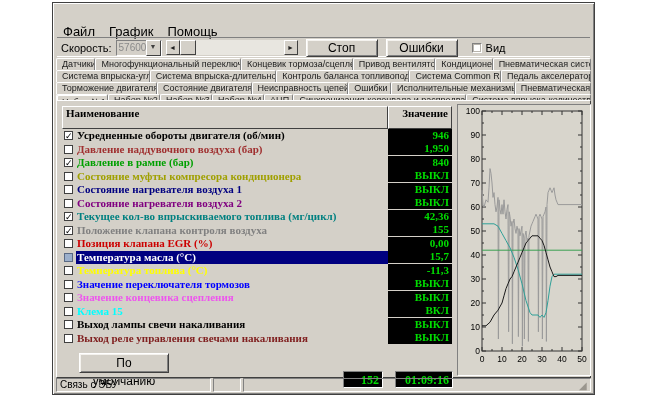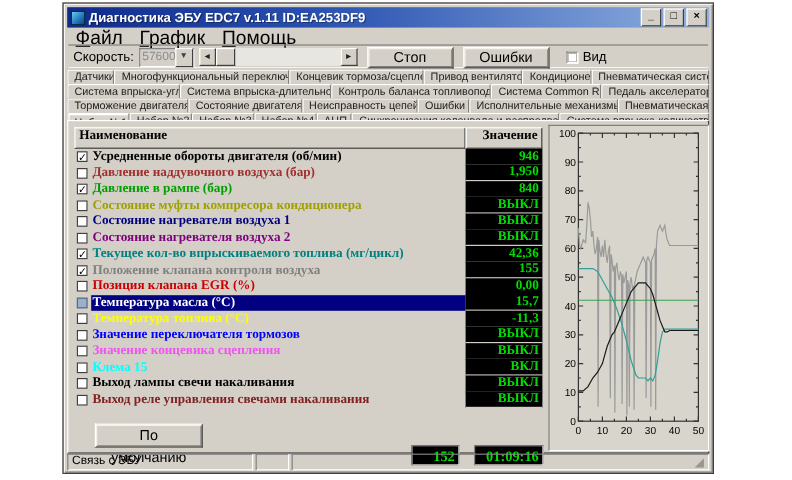--- a/index.html
+++ b/index.html
@@ -23,21 +23,21 @@
     background:linear-gradient(135deg,#66ccee 0%,#2277bb 60%,#114477 100%);
     border:1px solid #0a2a4a;box-sizing:border-box;}
   .title-text{color:#ffffff;font-weight:bold;font-size:11px;white-space:nowrap;flex:1;
     text-shadow:1px 1px 0 rgba(0,0,0,.35);}
   .winbtns{display:flex;gap:2px;}
   .winbtn{width:15px;height:13px;background:#d4d0c8;border:1px solid;
     border-color:#ffffff #404040 #404040 #ffffff;
     font-size:9px;line-height:11px;text-align:center;color:#000;font-weight:bold;}
   
   .menubar{position:absolute;left:4px;top:21px;right:4px;height:13px;display:flex;gap:2px;}
-  .menu-item{font-size:16px;color:#000;padding:0 6px;display:inline-block;text-align:center;}
+  .menu-item{font-size:13px;color:#000;padding:0 6px;display:inline-block;text-align:center;}
   .menu-item::first-letter{text-decoration:underline;}
   
   .toolbar{position:absolute;left:4px;top:34px;right:4px;height:19px;
     border-top:1px solid #808080;box-shadow:0 -1px 0 #fff inset; display:flex;align-items:center;}
   .tb-label{font-size:11px;margin:0 4px 0 4px;}
   .combo{width:46px;height:16px;background:#d4d0c8;border:1px solid;
     border-color:#808080 #ffffff #ffffff #808080;display:flex;align-items:center;box-sizing:border-box;}
   .combo .val{flex:1;font-size:10px;color:#8a8a8a;background:#d4d0c8;padding-left:2px;overflow:hidden;}
   .combo .drop{width:13px;height:14px;background:#d4d0c8;border:1px solid;
     border-color:#fff #404040 #404040 #fff;font-size:7px;text-align:center;line-height:12px;color:#404040;}
@@ -60,21 +60,21 @@
   .tab-row.last{height:15px;}
   .tab{font-size:9px;line-height:11px;padding:0 5px;background:#d4d0c8;color:#202020;
     border:1px solid;border-color:#ffffff #808080 #808080 #ffffff;border-bottom:none;
     border-radius:2px 2px 0 0;overflow:hidden;}
   .tab.active{font-weight:normal;background:#d8d4cc;box-shadow:inset 1px 1px 0 #fff;line-height:14px;}
   
   .page{position:absolute;left:3px;top:97px;width:535px;height:278px;
     background:#d4d0c8;border:1px solid;border-color:#ffffff #404040 #404040 #ffffff;box-sizing:border-box;}
   
   .tbl{position:absolute;left:5px;top:5px;width:390px;}
-  .tbl-head{display:flex;height:18px;}
+  .tbl-head{display:flex;height:23px;}
   .th{background:#d4d0c8;border:1px solid;border-color:#ffffff #404040 #404040 #ffffff;
     font-family:"Liberation Serif",serif;font-weight:bold;font-size:11px;line-height:12px;
     padding:0 3px;box-sizing:border-box;}
   .th.name{width:326px;}
   .th.val{width:64px;text-align:right;}
   .trow{display:flex;height:13.5px;align-items:center;}
   .trow .cb{width:9px;height:9px;margin:0 3px 0 2px;background:#fff;border:1px solid #404040;
     font-size:9px;line-height:8px;text-align:center;color:#000;box-sizing:border-box;flex:0 0 auto;}
   .trow .cb.grayed{background:#9cb0cc;border-color:#5a6a84;}
   .trow .nm{flex:1;font-family:"Liberation Serif",serif;font-weight:bold;font-size:11px;
@@ -102,29 +102,20 @@
   .sb-2{width:28px;}
   .sb-3{flex:1;position:relative;}
   .grip{position:absolute;right:0;bottom:0;width:11px;height:11px;color:#9a968e;font-size:10px;line-height:11px;}
   svg text{font-family:"Liberation Sans",sans-serif;}
 </style>
 </head>
 <body>
 
 <div class="window">
 
-  <div class="titlebar">
-    <div class="app-icon"></div>
-    <div class="title-text">Диагностика ЭБУ EDC7 v.1.11 ID:EA253DF9</div>
-    <div class="winbtns">
-      <div class="winbtn">_</div>
-      <div class="winbtn">□</div>
-      <div class="winbtn">×</div>
-    </div>
-  </div>
 
   <div class="menubar" id="menubar">
       <span class="menu-item">Файл</span>
       <span class="menu-item">График</span>
       <span class="menu-item">Помощь</span>
     </div>
 
   <div class="toolbar">
     <span class="tb-label">Скорость:</span>
     <div class="combo">

